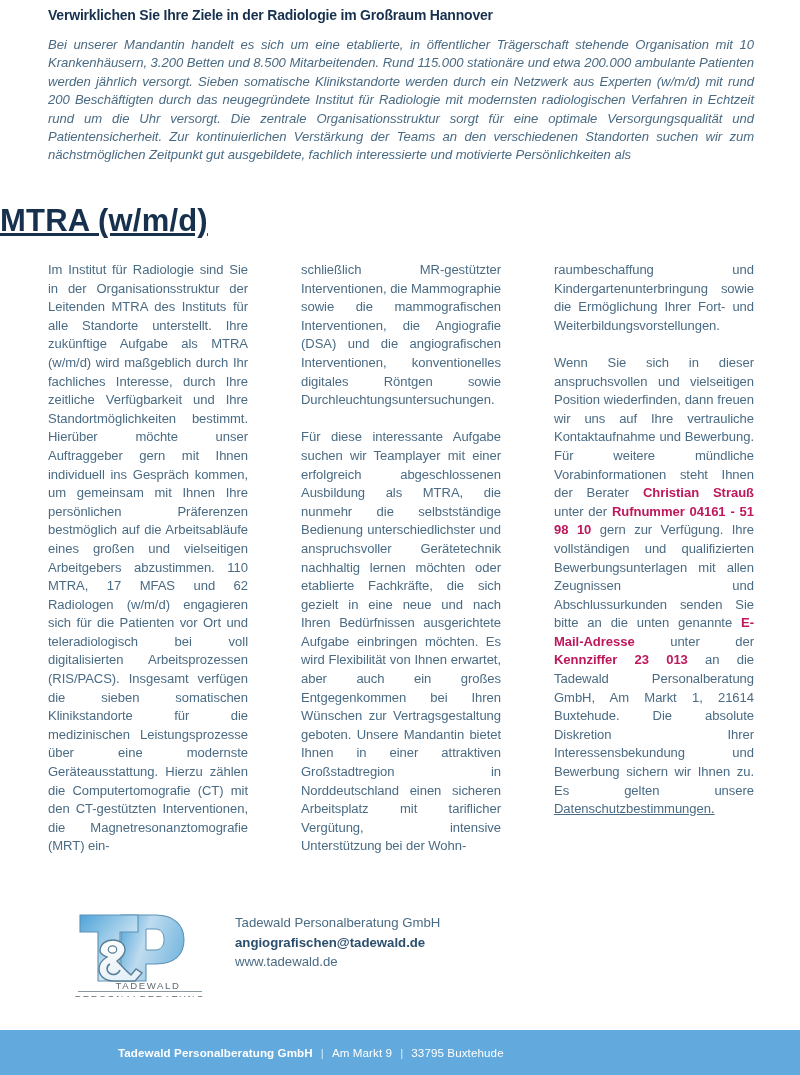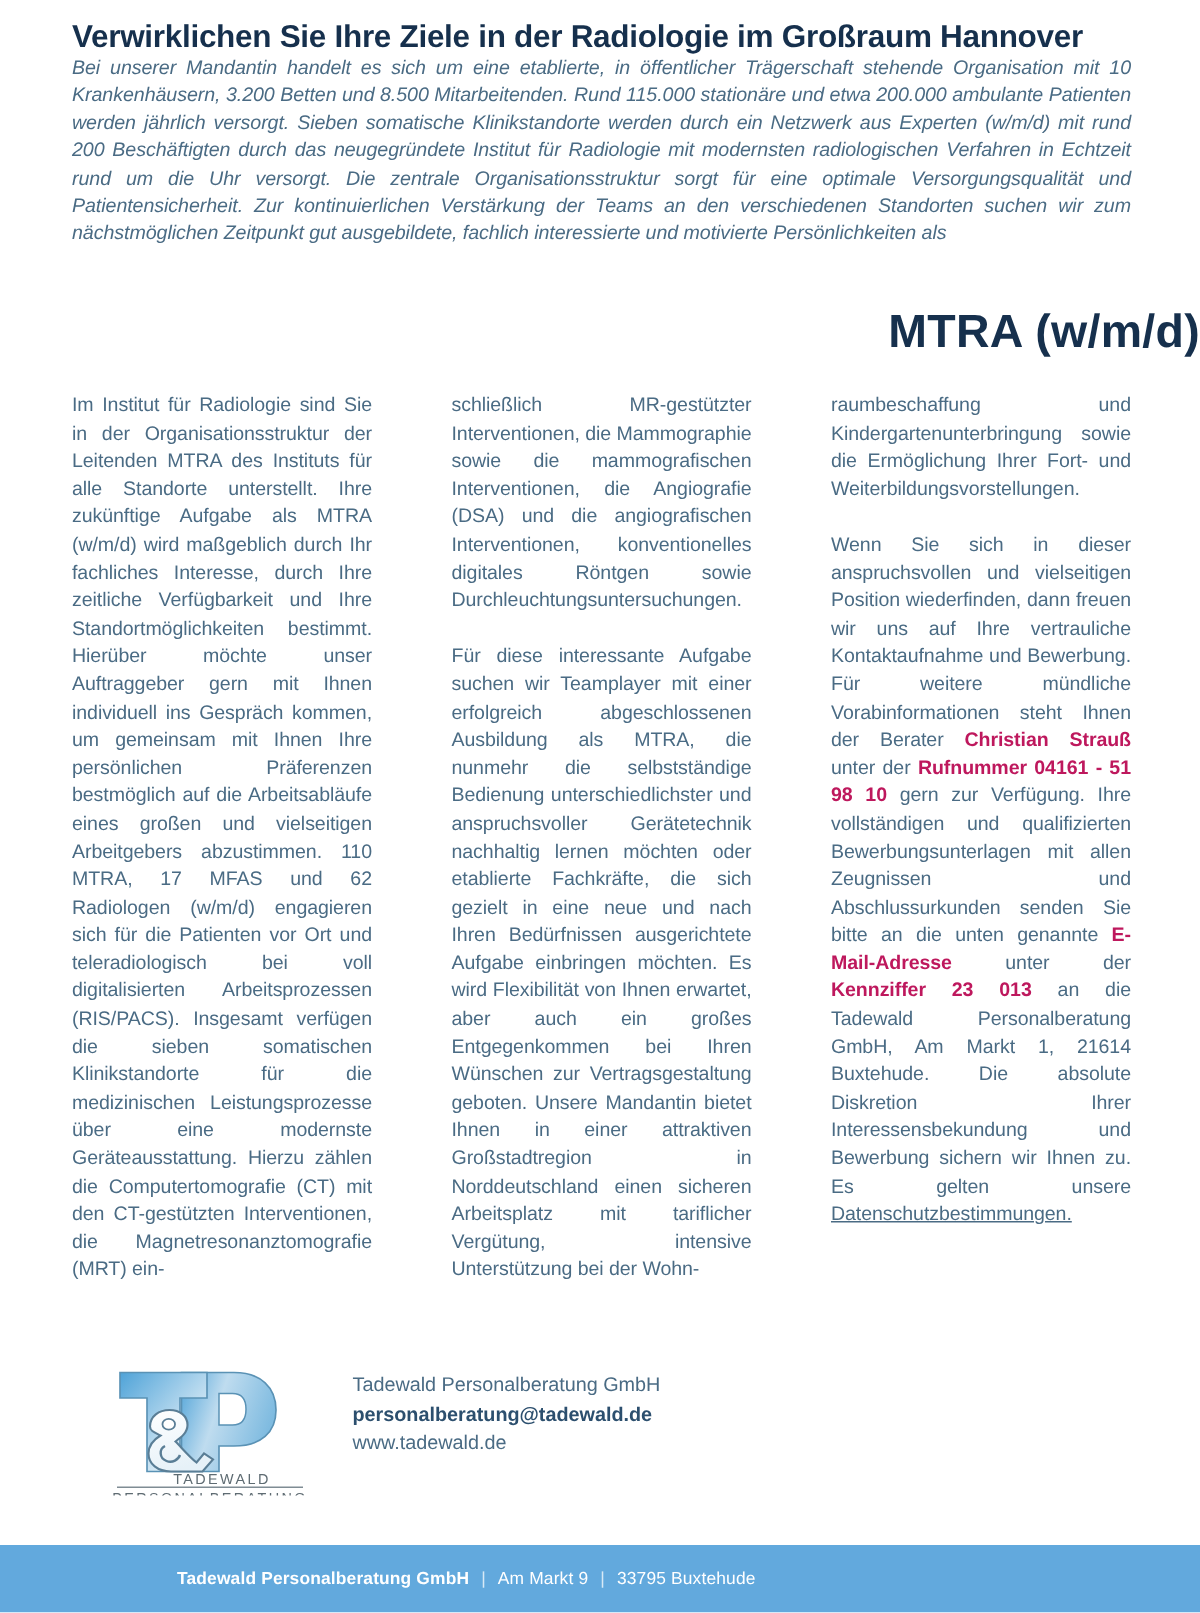--- a/index.html
+++ b/index.html
@@ -21,21 +21,21 @@
     height: 1075px;
     box-sizing: border-box;
   }
 
   
   .headline {
     position: absolute;
     left: 48px;
     top: -2px;
     width: 706px;
-    font-size: 21px;
+    font-size: 14px;
     font-weight: bold;
     letter-spacing: -0.2px;
     color: #16304d;
     line-height: 1.25;
   }
 
   
   .intro {
     position: absolute;
     left: 48px;
@@ -48,25 +48,26 @@
     letter-spacing: -0.05px;
     font-style: italic;
   }
 
   
   .job-title {
     position: absolute;
     left: 0;
     top: 203px;
     width: 800px;
-    text-align: right;
+    text-align: left;
     font-size: 31px;
     font-weight: bold;
     color: #16304d;
     letter-spacing: 0.2px;
+    text-decoration: underline;
   }
 
   
   .columns {
     position: absolute;
     left: 48px;
     top: 261px;
     width: 706px;
     display: flex;
     gap: 12px;
@@ -210,21 +211,21 @@
 
           <text x="74" y="80" font-family="Liberation Sans, sans-serif" font-size="9.6" letter-spacing="1.6" fill="#5e6b72" text-anchor="middle">TADEWALD</text>
           <line x1="4" y1="82.5" x2="128" y2="82.5" stroke="#7f8c94" stroke-width="0.9"></line>
           <text x="66" y="93" font-family="Liberation Sans, sans-serif" font-size="9.6" letter-spacing="1.6" fill="#5e6b72" text-anchor="middle">PERSONALBERATUNG</text>
         </svg>
       </div>
     </div>
 
     <div class="footer-contact">
       <div>Tadewald Personalberatung GmbH</div>
-      <div class="bold">personalberatung@tadewald.de</div>
+      <div class="bold">angiografischen@tadewald.de</div>
       <div>www.tadewald.de</div>
     </div>
 
   </div>
 
   <div class="bottom-bar">
     <div class="inner">
       <span class="bb-name">Tadewald Personalberatung GmbH</span>
       <span class="bb-sep">|</span>
       <span>Am Markt 9</span>

